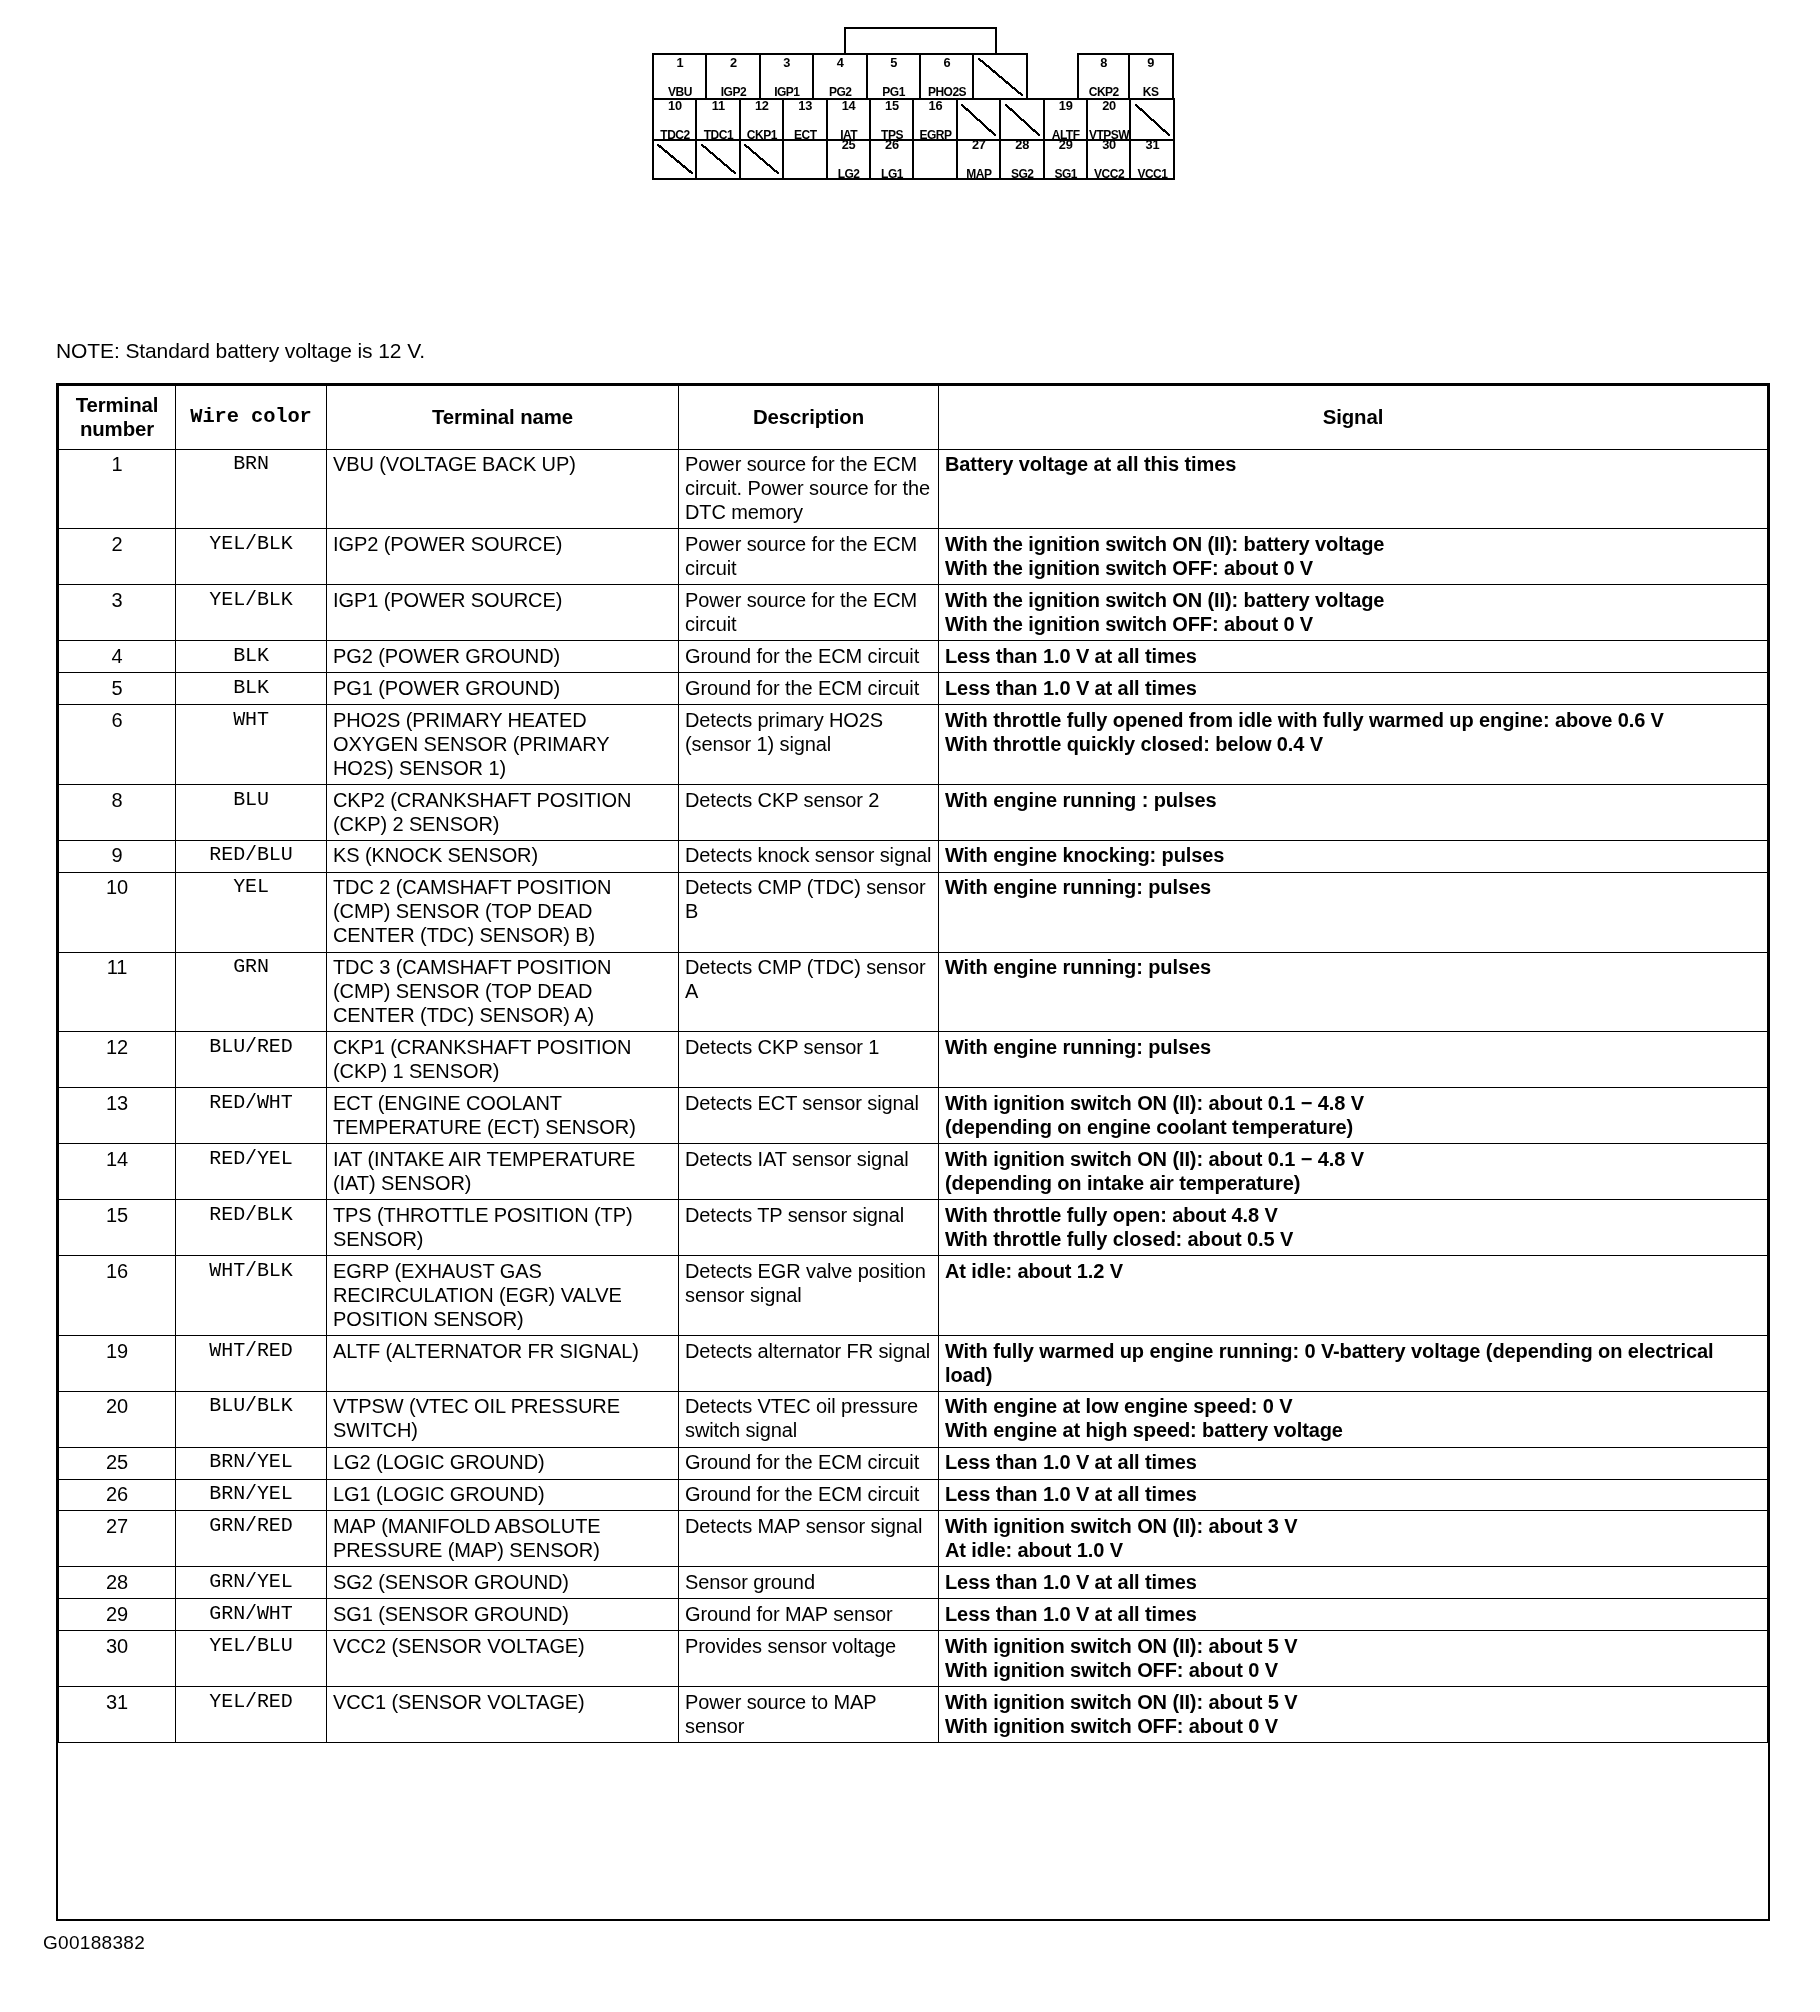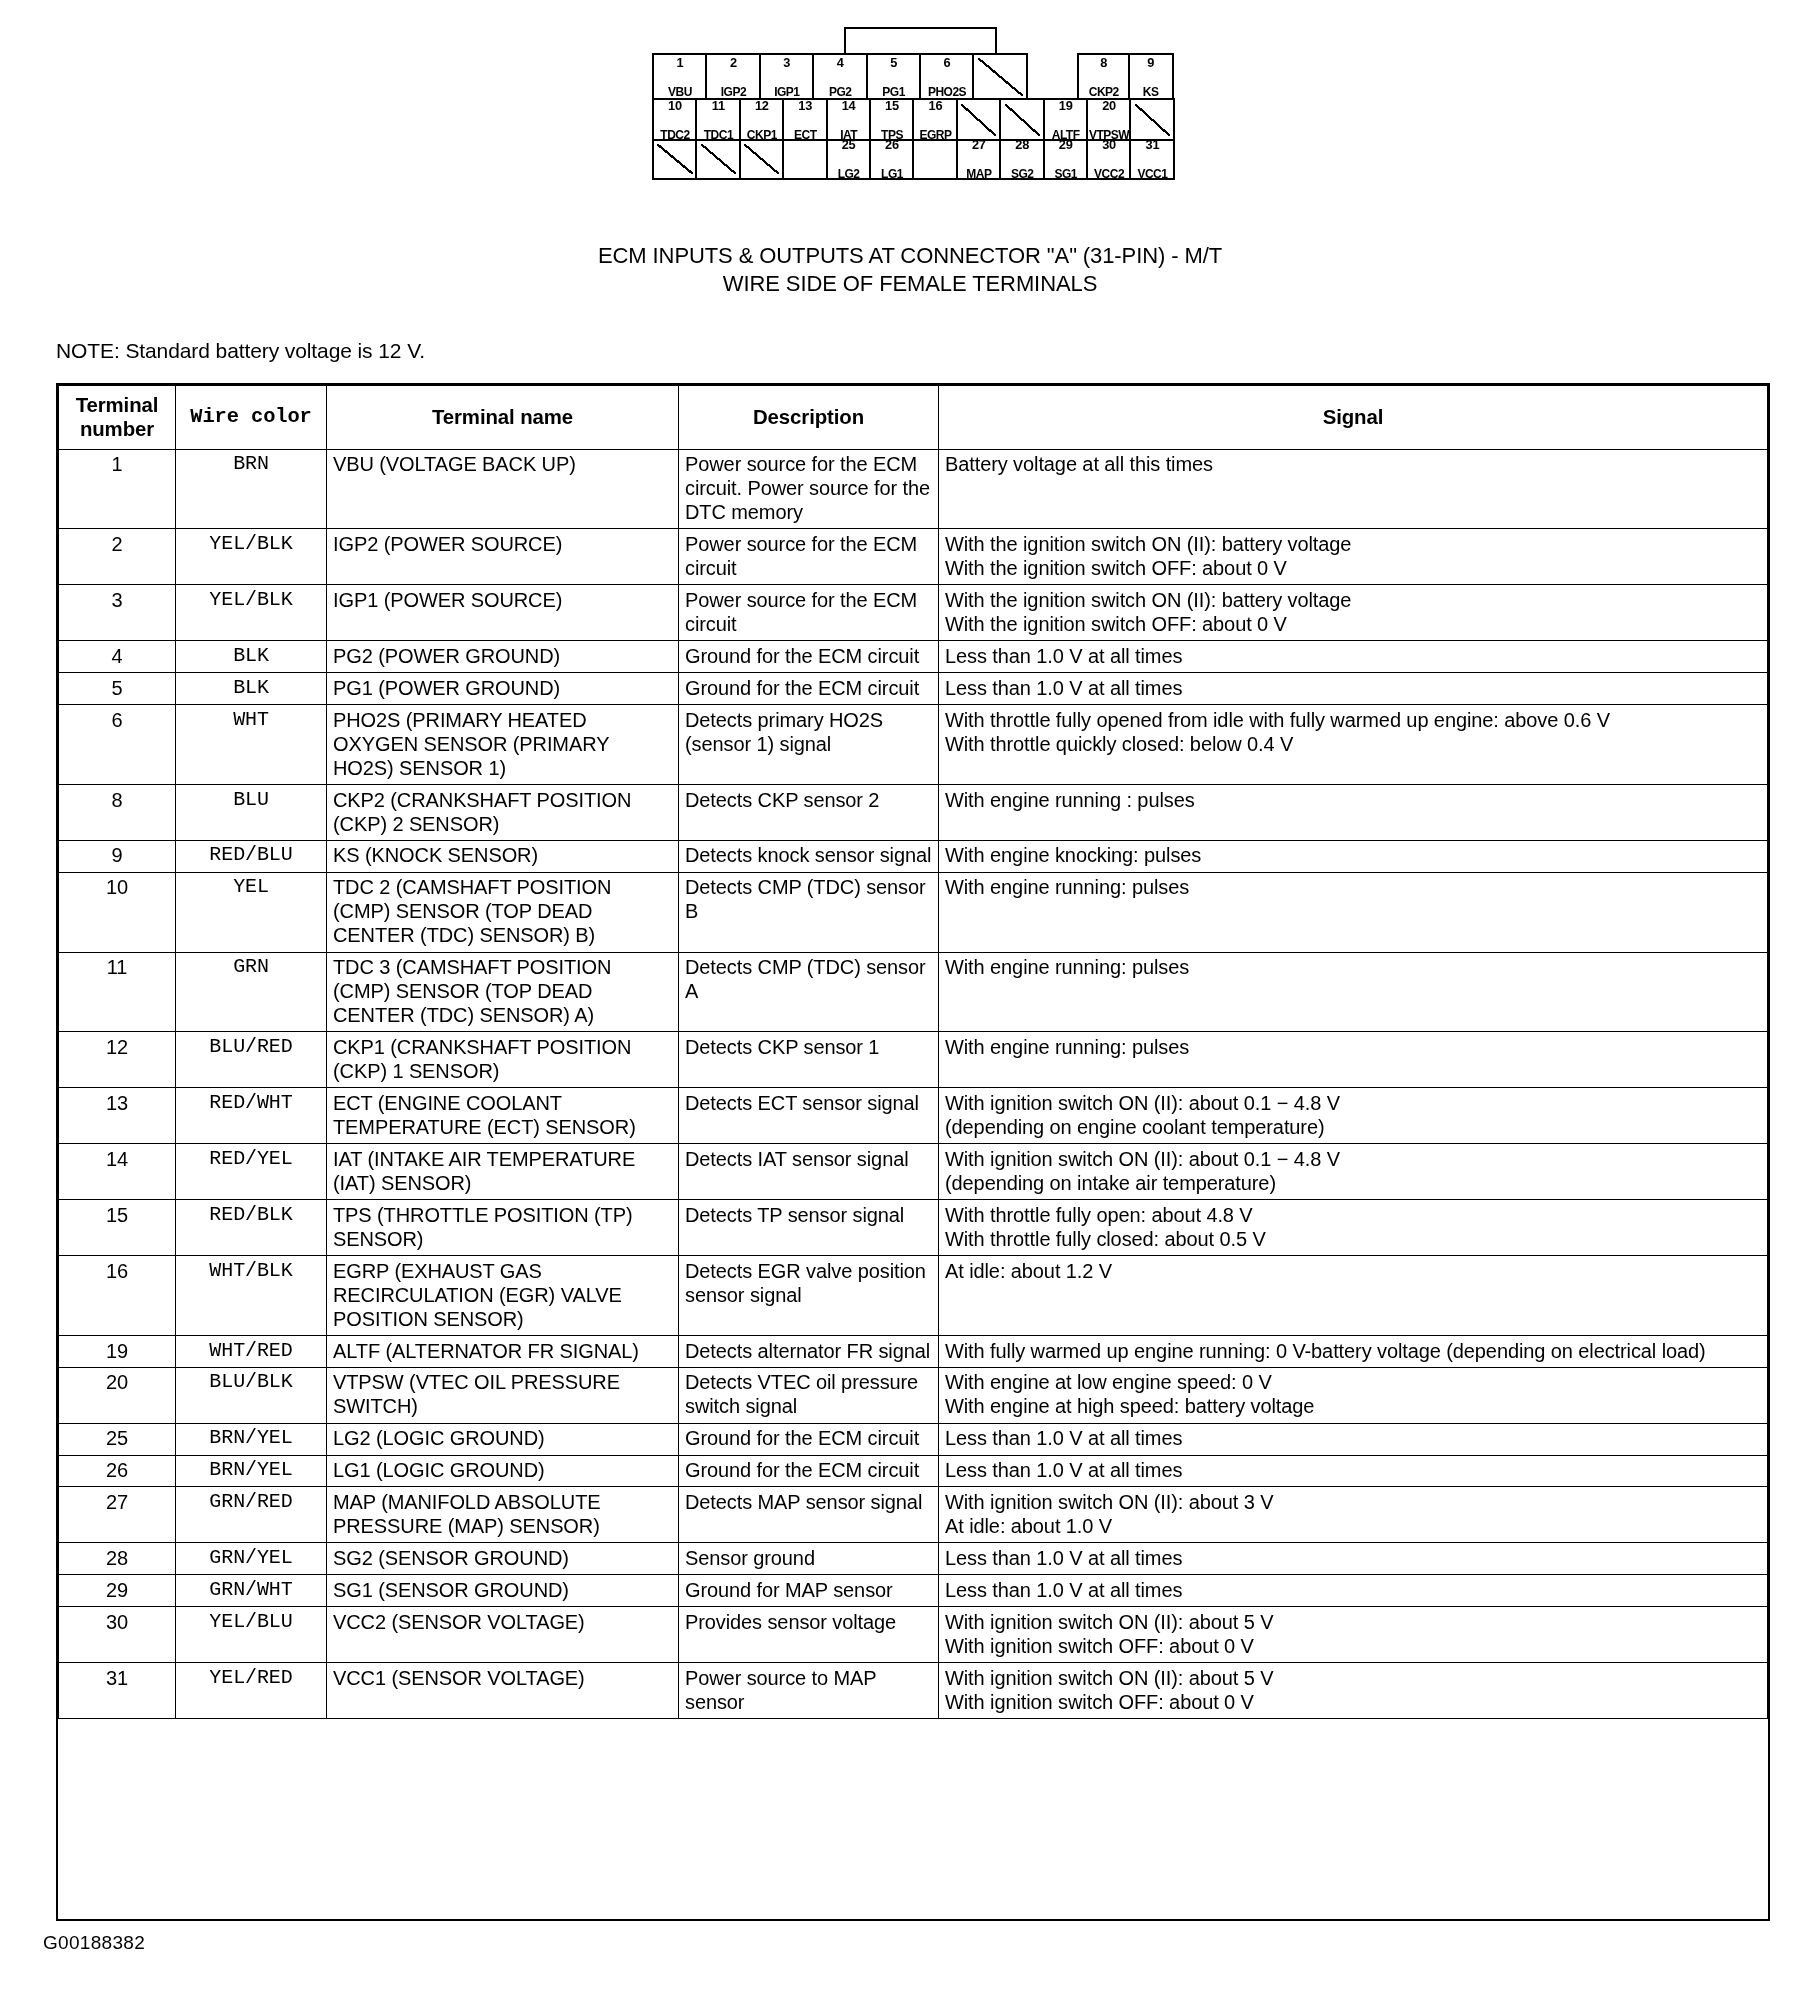--- a/index.html
+++ b/index.html
@@ -161,21 +161,21 @@
   .outer-frame {
     position: absolute;
     left: 56px;
     top: 383px;
     width: 1714px;
     height: 1538px;
     border: 2.6px solid #000;
     box-sizing: border-box;
     pointer-events: none;
   }
-  .lines { white-space: pre-line; }
+  .lines { white-space: pre-line; font-weight: bold; }
 
   
   .footer-code {
     position: absolute;
     left: 43px;
     top: 1932px;
     font-size: 19px;
     font-family: "Liberation Sans", sans-serif;
     letter-spacing: 0.3px;
   }
@@ -293,24 +293,20 @@
           <span class="num">30</span>
           <span class="nm">VCC2</span>
         </div>
         <div class="cell">
           <span class="num">31</span>
           <span class="nm">VCC1</span>
         </div>
       </div>
   </div>
 
-  <div class="diagram-title">
-    <div>ECM INPUTS &amp; OUTPUTS AT CONNECTOR "A" (31-PIN) - M/T</div>
-    <div>WIRE SIDE OF FEMALE TERMINALS</div>
-  </div>
 </div>
 
 <div class="note">NOTE: Standard battery voltage is 12 V.</div>
 
 <div class="tbl-wrap">
   <table class="spec">
     <thead>
       <tr>
         <th class="c-term">
           <span class="hdr-two">Terminal</span>

